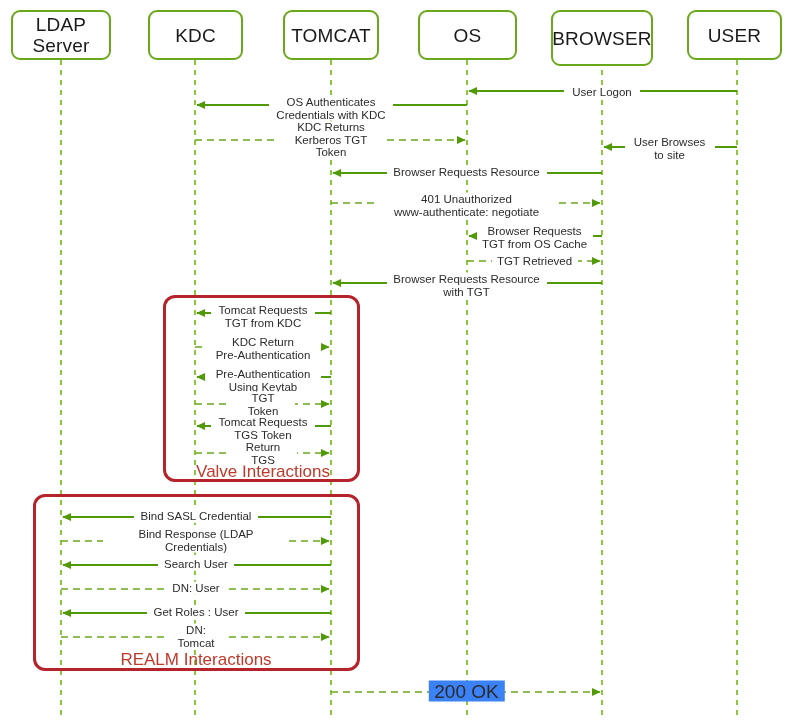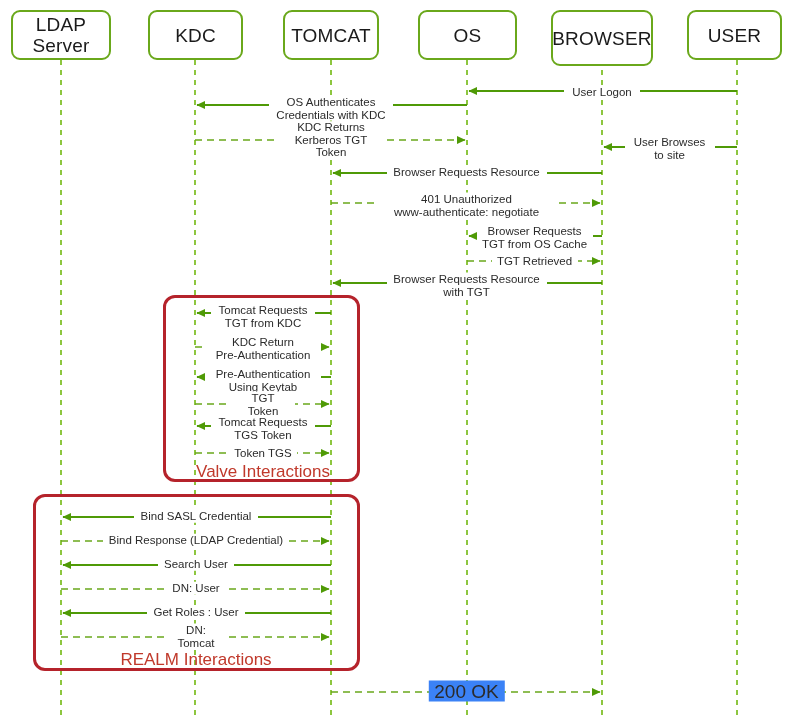--- a/index.html
+++ b/index.html
@@ -157,22 +157,22 @@
 with TGT</div>
       <div class="msg-label" style="left: 263px; top: 316px; width: 104px; color: rgb(43, 43, 43);">Tomcat Requests
 TGT from KDC</div>
       <div class="msg-label" style="left: 263px; top: 348px; width: 116px; color: rgb(43, 43, 43);">KDC Return
 Pre-Authentication</div>
       <div class="msg-label" style="left: 263px; top: 380px; width: 116px; color: rgb(43, 43, 43);">Pre-Authentication
 Using Keytab</div>
       <div class="msg-label" style="left: 263px; top: 404px; width: 64px; color: rgb(43, 43, 43);">TGT Token</div>
       <div class="msg-label" style="left: 263px; top: 428px; width: 104px; color: rgb(43, 43, 43);">Tomcat Requests
 TGS Token</div>
-      <div class="msg-label" style="left: 263px; top: 453px; width: 68px; color: rgb(43, 43, 43);">Token TGS</div>
+      <div class="msg-label" style="left: 263px; top: 453px; width: 68px; color: rgb(43, 43, 43);">Return TGS</div>
       <div class="msg-label" style="left: 196px; top: 516px; width: 124px; color: rgb(43, 43, 43);">Bind SASL Credential</div>
-      <div class="msg-label" style="left: 196px; top: 540px; width: 186px; color: rgb(43, 43, 43);">Bind Response (LDAP Credential)</div>
+      <div class="msg-label" style="left: 196px; top: 540px; width: 186px; color: rgb(43, 43, 43);">Bind Response (LDAP Credentials)</div>
       <div class="msg-label" style="left: 196px; top: 564px; width: 76px; color: rgb(43, 43, 43);">Search User</div>
       <div class="msg-label" style="left: 196px; top: 588px; width: 58px; color: rgb(43, 43, 43);">DN: User</div>
       <div class="msg-label" style="left: 196px; top: 612px; width: 98px; color: rgb(43, 43, 43);">Get Roles : User</div>
       <div class="msg-label" style="left: 196px; top: 636px; width: 62px; color: rgb(43, 43, 43);">DN: Tomcat</div>
       <div class="big-label" style="left: 466.5px; top: 691px; color: rgb(43, 43, 43);">200 OK</div>
     </div>
 </div>
 
 </body></html>

